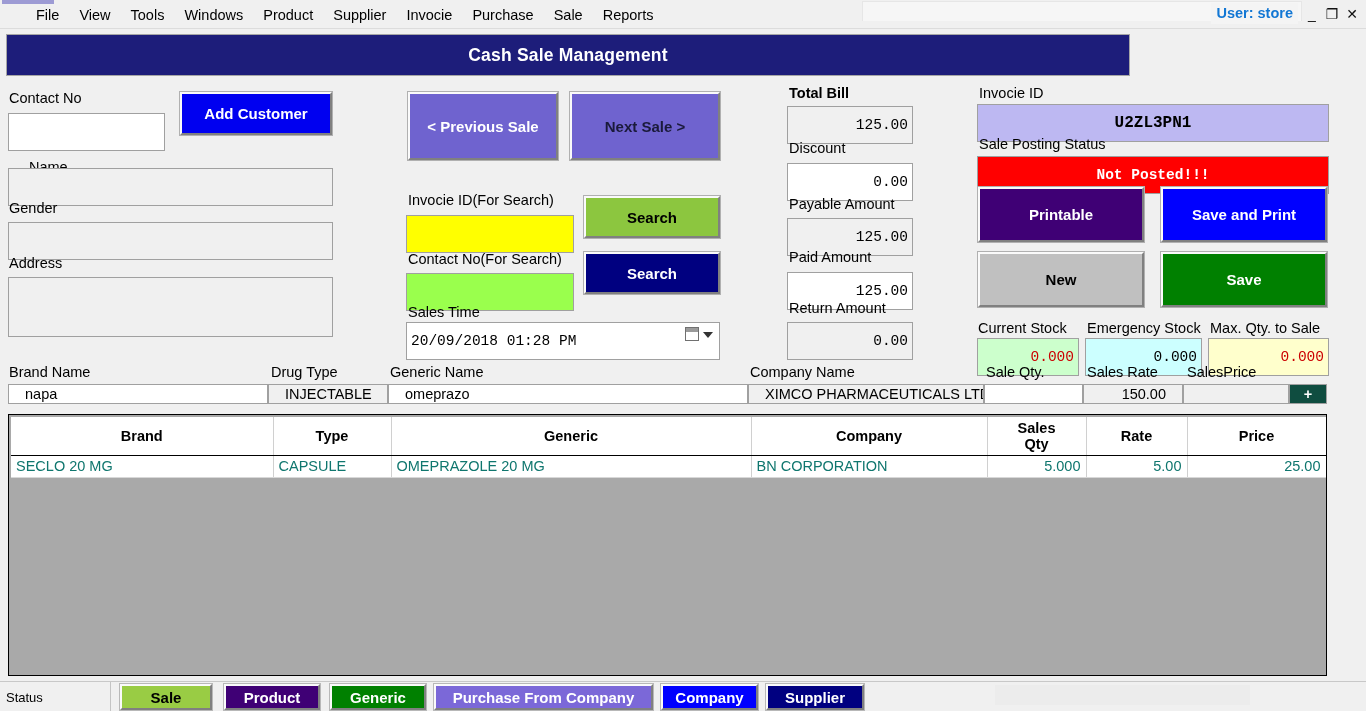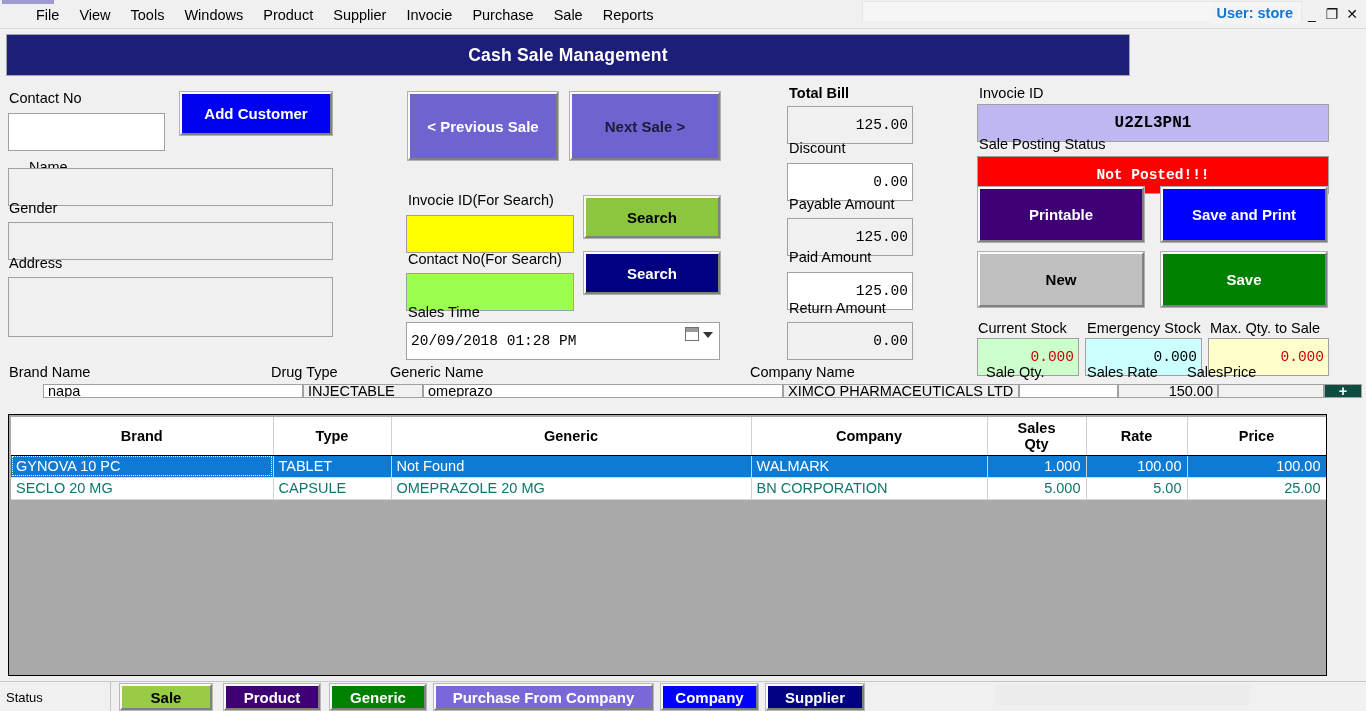--- a/index.html
+++ b/index.html
@@ -76,24 +76,24 @@
     outline: 1px solid #b0b0b0;
     display: flex; align-items: center; justify-content: center;
     font-size: 15px; font-weight: bold; cursor: default; text-align: center;
     font-family: "Liberation Sans", sans-serif;
   }
 
   
   #entry-strip { position: absolute; left: 0; top: 362px; width: 1366px; height: 50px; }
   .ehdr { position: absolute; font-size: 14.5px; color: #000; top: 2px; white-space: nowrap; }
   .ecell {
-    position: absolute; top: 22px; height: 14px;
+    position: absolute; top: 22px; height: 20px;
     border: 1px solid #a0a0a0; background: #ffffff;
-    font-size: 14.5px; color: #000; padding: 1px 4px;
-    display: flex; align-items: center; overflow: hidden; white-space: nowrap; margin-left: 35px;
+    font-size: 14.5px; color: #000; padding: 1px 16px;
+    display: flex; align-items: center; overflow: hidden; white-space: nowrap;
   }
   .ecell.gray { background: #f0f0f0; }
   .ecell.right { justify-content: flex-end; }
 
   
   #grid-outer {
     position: absolute; left: 8px; top: 414px; width: 1319px; height: 262px;
     background: #a9a9a9; border: 1px solid #000000;
     padding: 2px; overflow: hidden;
   }
@@ -289,29 +289,20 @@
           <th>Company</th>
           <th>
             <div>Sales</div>
             <div>Qty</div>
           </th>
           <th>Rate</th>
           <th>Price</th>
         </tr>
       </thead>
       <tbody>
-        <tr class="sel">
-          <td>GYNOVA 10 PC</td>
-          <td>TABLET</td>
-          <td>Not Found</td>
-          <td>WALMARK</td>
-          <td class="num">1.000</td>
-          <td class="num">100.00</td>
-          <td class="num">100.00</td>
-        </tr>
         <tr>
           <td>SECLO 20 MG</td>
           <td>CAPSULE</td>
           <td>OMEPRAZOLE 20 MG</td>
           <td>BN CORPORATION</td>
           <td class="num">5.000</td>
           <td class="num">5.00</td>
           <td class="num">25.00</td>
         </tr>
       </tbody>

